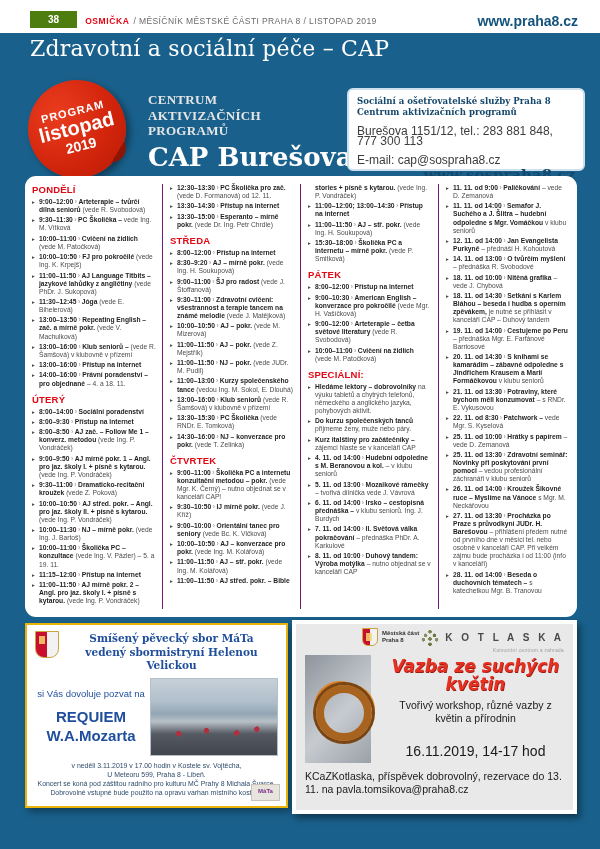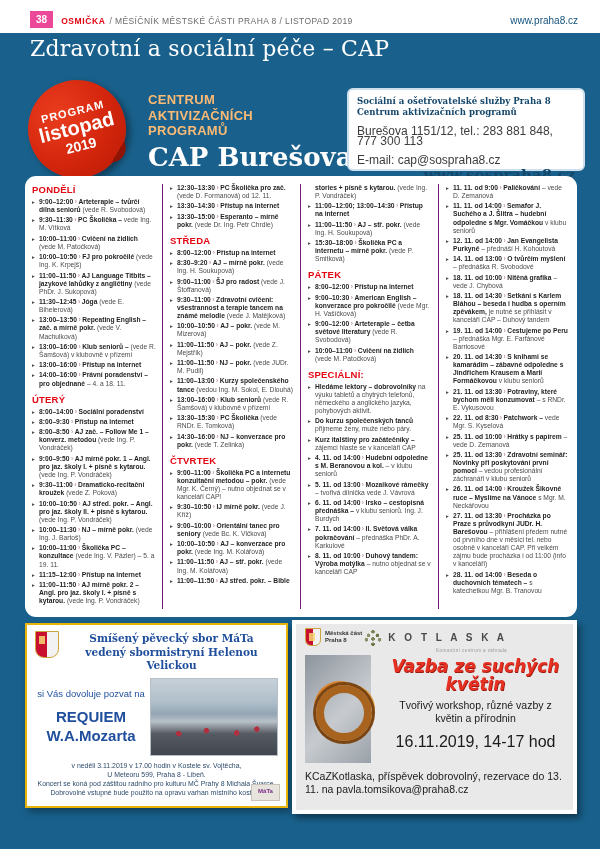--- a/index.html
+++ b/index.html
@@ -4,38 +4,38 @@
 <style>
   html,body{margin:0;padding:0}
   body{
     width:600px;height:849px;position:relative;overflow:hidden;
     background:#19618c;font-family:"Liberation Sans",sans-serif;
     -webkit-font-smoothing:antialiased;
   }
   
   .topbar{position:absolute;top:0;left:0;width:600px;height:33px;background:#ffffff;
     display:flex;align-items:center;padding:0 22px 0 30px;box-sizing:border-box}
-  .pagenum{background:#ec4899;color:#fff;font-weight:bold;font-size:10px;padding:3px 6px;margin-right:8px;margin-top:6px}
+  .pagenum{background:#4d7c0f;color:#fff;font-weight:bold;font-size:10px;padding:3px 18px;margin-right:8px;margin-top:6px}
   .mag{color:#e30613;font-weight:bold;font-size:8.5px;letter-spacing:.6px;margin-top:8px}
   .magsub{color:#6a6a6a;font-size:8.5px;margin-left:4px;letter-spacing:.4px;margin-top:8px}
-  .topweb{margin-left:auto;color:#14537d;font-weight:normal;font-size:10px;margin-top:8px}
+  .topweb{margin-left:auto;color:#14537d;font-weight:bold;font-size:14px;margin-top:8px}
   .sectiontitle{position:absolute;top:36px;left:30px;color:#fff;
     font-family:"DejaVu Serif",serif;font-size:22px;letter-spacing:.2px}
   
   .badge{position:absolute;left:28px;top:80px;width:98px;height:98px;border-radius:50%;
     background:radial-gradient(circle at 35% 30%,#ea3d1f 0%,#d2250c 55%,#b81a05 100%);
     transform:rotate(-14deg);box-shadow:3px 4px 7px rgba(0,0,0,.4);
     display:flex;flex-direction:column;align-items:center;justify-content:center;color:#fff;text-align:center}
   .badge::after{content:"";position:absolute;right:6px;bottom:8px;width:18px;height:18px;
     background:linear-gradient(135deg,transparent 50%,#8f1404 50%);border-radius:0 0 14px 0}
   .badge .b1{font-size:11px;font-weight:bold;letter-spacing:1px}
   .badge .b2{font-size:20px;font-weight:bold;line-height:21px}
   .badge .b3{font-size:14px;font-weight:bold}
   
-  .brand{position:absolute;left:148px;top:92px;color:#fdba74;font-family:Liberation Sans, sans-serif}
+  .brand{position:absolute;left:148px;top:92px;color:#e5e5e5;font-family:Liberation Serif, serif}
   .brand .bl{font-size:13px;line-height:15.5px;font-weight:bold;letter-spacing:.3px}
   .captitle{position:absolute;left:148px;top:142px;color:#fff;font-family:"DejaVu Serif",serif;
     font-size:26px;font-weight:bold}
   
   .contact{position:absolute;left:347px;top:88px;width:238px;height:83px;background:#fff;
     border-radius:6px;border:2px solid #cfe0ec;box-sizing:border-box;padding:6px 8px 4px}
   .c-org{color:#15476b;font-weight:bold;font-size:8.6px;line-height:10.5px;font-family:"DejaVu Serif",serif}
   .c-line{color:#3c3c3c;font-size:12px;line-height:10px;margin-top:9px}
   .c-web{color:#15476b;font-weight:bold;font-size:15px;text-align:right;font-family:"DejaVu Serif",serif;margin-top:1px}
   
@@ -70,21 +70,21 @@
       radial-gradient(circle at 22% 72%,#b03040 2.5px,transparent 3px),
       radial-gradient(circle at 44% 68%,#b03040 2.5px,transparent 3px),
       radial-gradient(circle at 68% 71%,#b03040 2.5px,transparent 3px),
       radial-gradient(circle at 84% 66%,#b03040 2.5px,transparent 3px),
       linear-gradient(180deg,#c6d0d8 0%,#b0bfcb 30%,#93a5b4 46%,#b8c0c7 56%,#565b63 72%,#41454d 100%)}
   .mata-details{margin-top:5px;font-size:6.9px;line-height:9.3px;color:#2d4a6b}
   .mata-logo{position:absolute;right:6px;bottom:5px;width:27px;height:15px;background:#e7e3dd;
     border:1px solid #c9c2b8;font-size:6px;font-weight:bold;color:#7c2d86;line-height:13px}
   .ad-ktl{position:absolute;left:292px;top:620px;width:285px;height:194px;background:#e9e9e9;
     border:4px solid #fff;box-shadow:3px 4px 7px rgba(0,0,0,.45);box-sizing:border-box;padding:4px 9px}
-  .ktl-head{display:flex;justify-content:flex-start;align-items:flex-start}
+  .ktl-head{display:flex;justify-content:flex-end;align-items:flex-start}
   .p8{display:flex;gap:4px;align-items:center}
   .coa.small{width:14px;height:16px;border-radius:0 0 6px 6px}
   .p8txt{font-size:6px;font-weight:bold;color:#333;line-height:7px;text-align:left}
   .ktl-logo{text-align:right}
   .ktl-dots{display:inline-block;vertical-align:middle;width:22px;height:18px;margin-right:4px;
     background-image:
       radial-gradient(circle at 50% 15%,#7c8452 1.6px,transparent 2px),
       radial-gradient(circle at 30% 35%,#8a8f66 1.6px,transparent 2px),
       radial-gradient(circle at 70% 35%,#6f7748 1.6px,transparent 2px),
       radial-gradient(circle at 20% 60%,#8a8f66 1.6px,transparent 2px),
@@ -95,21 +95,21 @@
   .ktl-sub{font-size:4.6px;color:#9a9a9a;margin-top:1px;letter-spacing:.4px}
   .ktl-body{display:flex;gap:16px;margin-top:2px}
   .wreath{width:66px;height:108px;flex:none;position:relative;
     background:linear-gradient(135deg,#8d949c 0%,#c7cbd0 55%,#9aa1a8 100%)}
   .wreath::after{content:"";position:absolute;left:11px;top:30px;width:40px;height:40px;border-radius:50%;
     border:8px solid #a8641f;box-shadow:0 0 0 3px #7a4513,-4px -6px 0 -2px #d98029,6px -4px 0 -3px #e09a3a}
   .ktl-right{flex:1;text-align:center}
   .ktl-title{color:#e63022;font-weight:bold;font-style:italic;font-size:17px;line-height:18px;
     font-family:"DejaVu Sans",sans-serif;text-shadow:.6px .8px 0 #9e1b10;margin-top:2px}
   .ktl-line1{font-size:10.5px;color:#1a1a1a;line-height:13.5px;margin-top:6px}
-  .ktl-date{font-size:16px;color:#1a1a1a;margin-top:7px}
+  .ktl-date{font-size:14px;color:#1a1a1a;margin-top:17px}
   .ktl-bottom{font-size:10.5px;color:#1a1a1a;margin-top:7px;line-height:13.5px;text-align:left}
 </style>
 </head>
 <body>
 
 <div class="topbar">
   <span class="pagenum">38</span>
   <span class="mag">OSMIČKA</span>
   <span class="magsub">/ MĚSÍČNÍK MĚSTSKÉ ČÁSTI PRAHA 8 / LISTOPAD 2019</span>
   <span class="topweb">www.praha8.cz</span>

